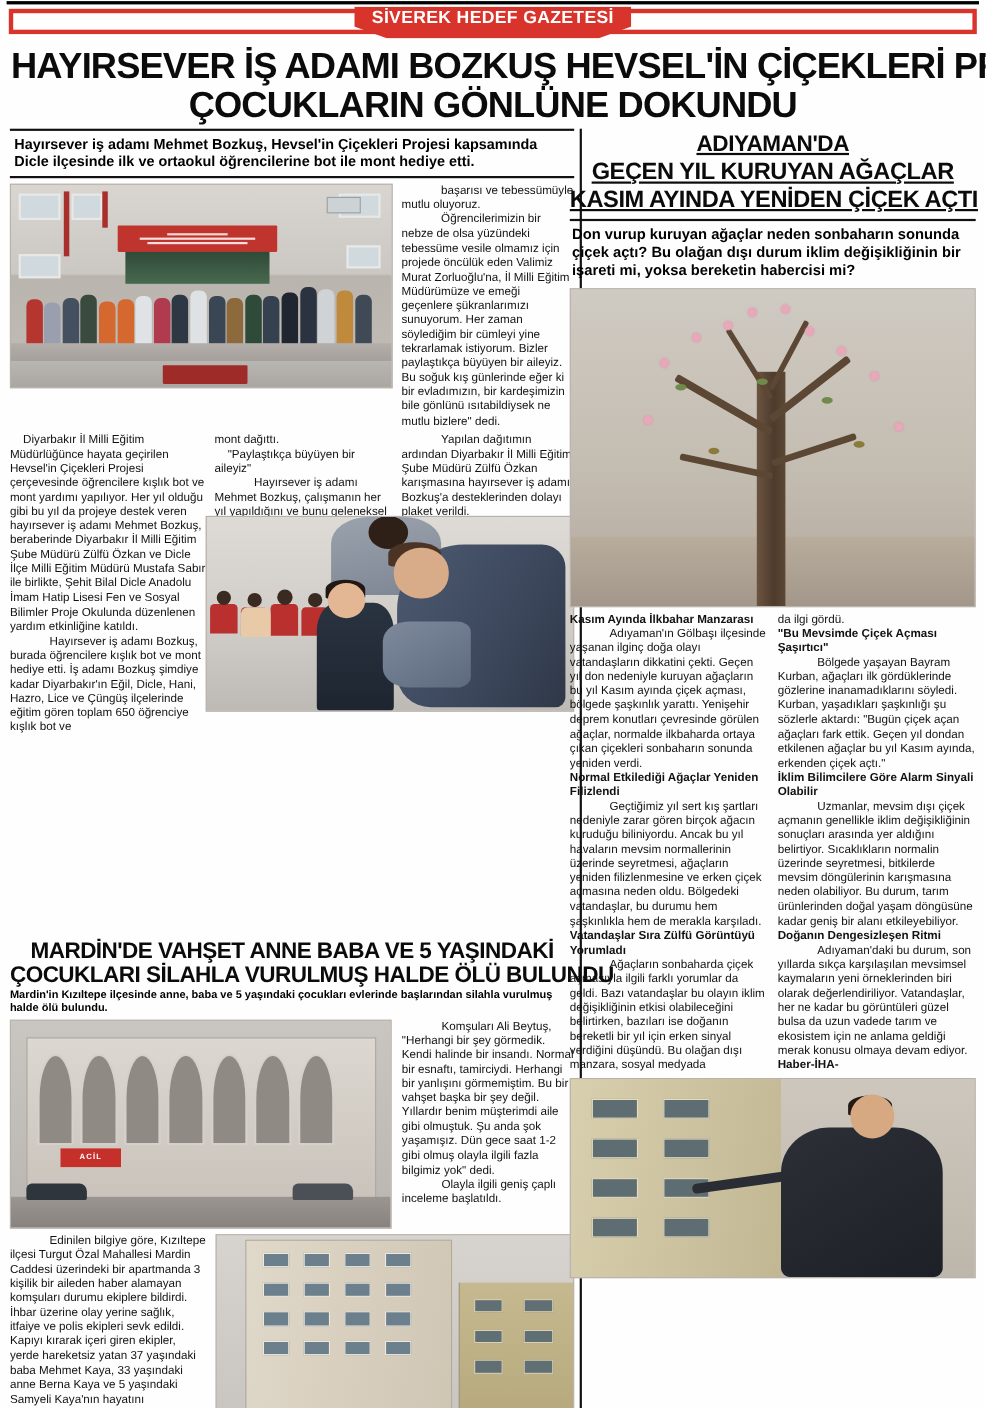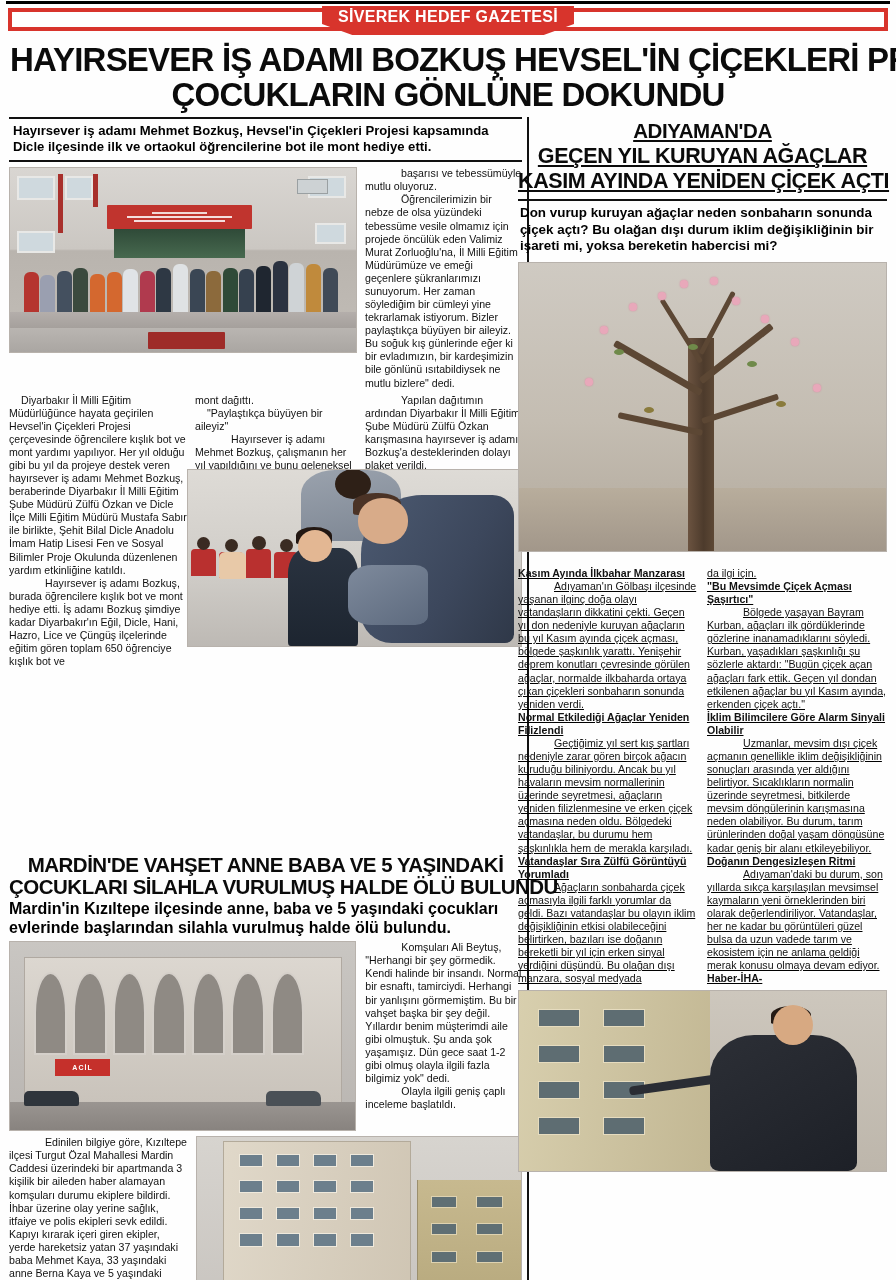--- a/index.html
+++ b/index.html
@@ -341,21 +341,21 @@
   .mardin-head {
     text-align:center; margin-top:7px;
   }
   .mardin-head span {
     display:block; white-space:nowrap;
     font-family:"Liberation Sans", sans-serif; font-weight:bold;
     font-size:20.5px; line-height:1.04; letter-spacing:-0.5px; color:#0b0b0b;
   }
   .mardin-lede {
     font-family:"Liberation Sans", sans-serif; font-weight:bold;
-    font-size:16px; line-height:1.2; color:#000; margin-top:2px;
+    font-size:10px; line-height:1.2; color:#000; margin-top:2px;
   }
 
   
   .right-col {
     position:absolute; right:0; top:0; width:369px;
   }
   .right-head { text-align:center; padding-top:2px; }
   .right-head span {
     display:block; white-space:nowrap;
     font-family:"Liberation Sans", sans-serif; font-weight:bold;
@@ -593,31 +593,31 @@
         <div class="blossom" style="left:80%; top:42%;"></div>
         <div class="blossom" style="left:44%; top:6%;"></div>
         <div class="blossom" style="left:52%; top:5%;"></div>
         <div class="leaf" style="left:26%; top:30%;"></div>
         <div class="leaf" style="left:62%; top:34%;"></div>
         <div class="leaf" style="left:70%; top:48%; background:#8a7b3c;"></div>
         <div class="leaf" style="left:34%; top:50%; background:#8a7b3c;"></div>
         <div class="leaf" style="left:46%; top:28%;"></div>
       </div>
 
-      <div class="two-col" style="margin-top:15px;text-decoration:underline;">
+      <div class="two-col" style="margin-top:5px;">
         <div class="colstext">
           <p class="sub">Kasım Ayında İlkbahar Manzarası</p>
           <p class="ind">Adıyaman'ın Gölbaşı ilçesinde yaşanan ilginç doğa olayı vatandaşların dikkatini çekti. Geçen yıl don nedeniyle kuruyan ağaçların bu yıl Kasım ayında çiçek açması, bölgede şaşkınlık yarattı. Yenişehir deprem konutları çevresinde görülen ağaçlar, normalde ilkbaharda ortaya çıkan çiçekleri sonbaharın sonunda yeniden verdi.</p>
           <p class="sub">Normal Etkilediği Ağaçlar Yeniden Filizlendi</p>
           <p class="ind">Geçtiğimiz yıl sert kış şartları nedeniyle zarar gören birçok ağacın kuruduğu biliniyordu. Ancak bu yıl havaların mevsim normallerinin üzerinde seyretmesi, ağaçların yeniden filizlenmesine ve erken çiçek açmasına neden oldu. Bölgedeki vatandaşlar, bu durumu hem şaşkınlıkla hem de merakla karşıladı.</p>
           <p class="sub">Vatandaşlar Sıra Zülfü Görüntüyü Yorumladı</p>
           <p class="ind">Ağaçların sonbaharda çiçek açmasıyla ilgili farklı yorumlar da geldi. Bazı vatandaşlar bu olayın iklim değişikliğinin etkisi olabileceğini belirtirken, bazıları ise doğanın bereketli bir yıl için erken sinyal verdiğini düşündü. Bu olağan dışı manzara, sosyal medyada</p>
         </div>
         <div class="colstext">
-          <p>da ilgi için.</p>
+          <p>da ilgi gördü.</p>
           <p class="sub">"Bu Mevsimde Çiçek Açması Şaşırtıcı"</p>
           <p class="ind">Bölgede yaşayan Bayram Kurban, ağaçları ilk gördüklerinde gözlerine inanamadıklarını söyledi. Kurban, yaşadıkları şaşkınlığı şu sözlerle aktardı: "Bugün çiçek açan ağaçları fark ettik. Geçen yıl dondan etkilenen ağaçlar bu yıl Kasım ayında, erkenden çiçek açtı."</p>
           <p class="sub">İklim Bilimcilere Göre Alarm Sinyali Olabilir</p>
           <p class="ind">Uzmanlar, mevsim dışı çiçek açmanın genellikle iklim değişikliğinin sonuçları arasında yer aldığını belirtiyor. Sıcaklıkların normalin üzerinde seyretmesi, bitkilerde mevsim döngülerinin karışmasına neden olabiliyor. Bu durum, tarım ürünlerinden doğal yaşam döngüsüne kadar geniş bir alanı etkileyebiliyor.</p>
           <p class="sub">Doğanın Dengesizleşen Ritmi</p>
           <p class="ind">Adıyaman'daki bu durum, son yıllarda sıkça karşılaşılan mevsimsel kaymaların yeni örneklerinden biri olarak değerlendiriliyor. Vatandaşlar, her ne kadar bu görüntüleri güzel bulsa da uzun vadede tarım ve ekosistem için ne anlama geldiği merak konusu olmaya devam ediyor.</p>
           <p class="sub">Haber-İHA-</p>
         </div>
       </div>
 

